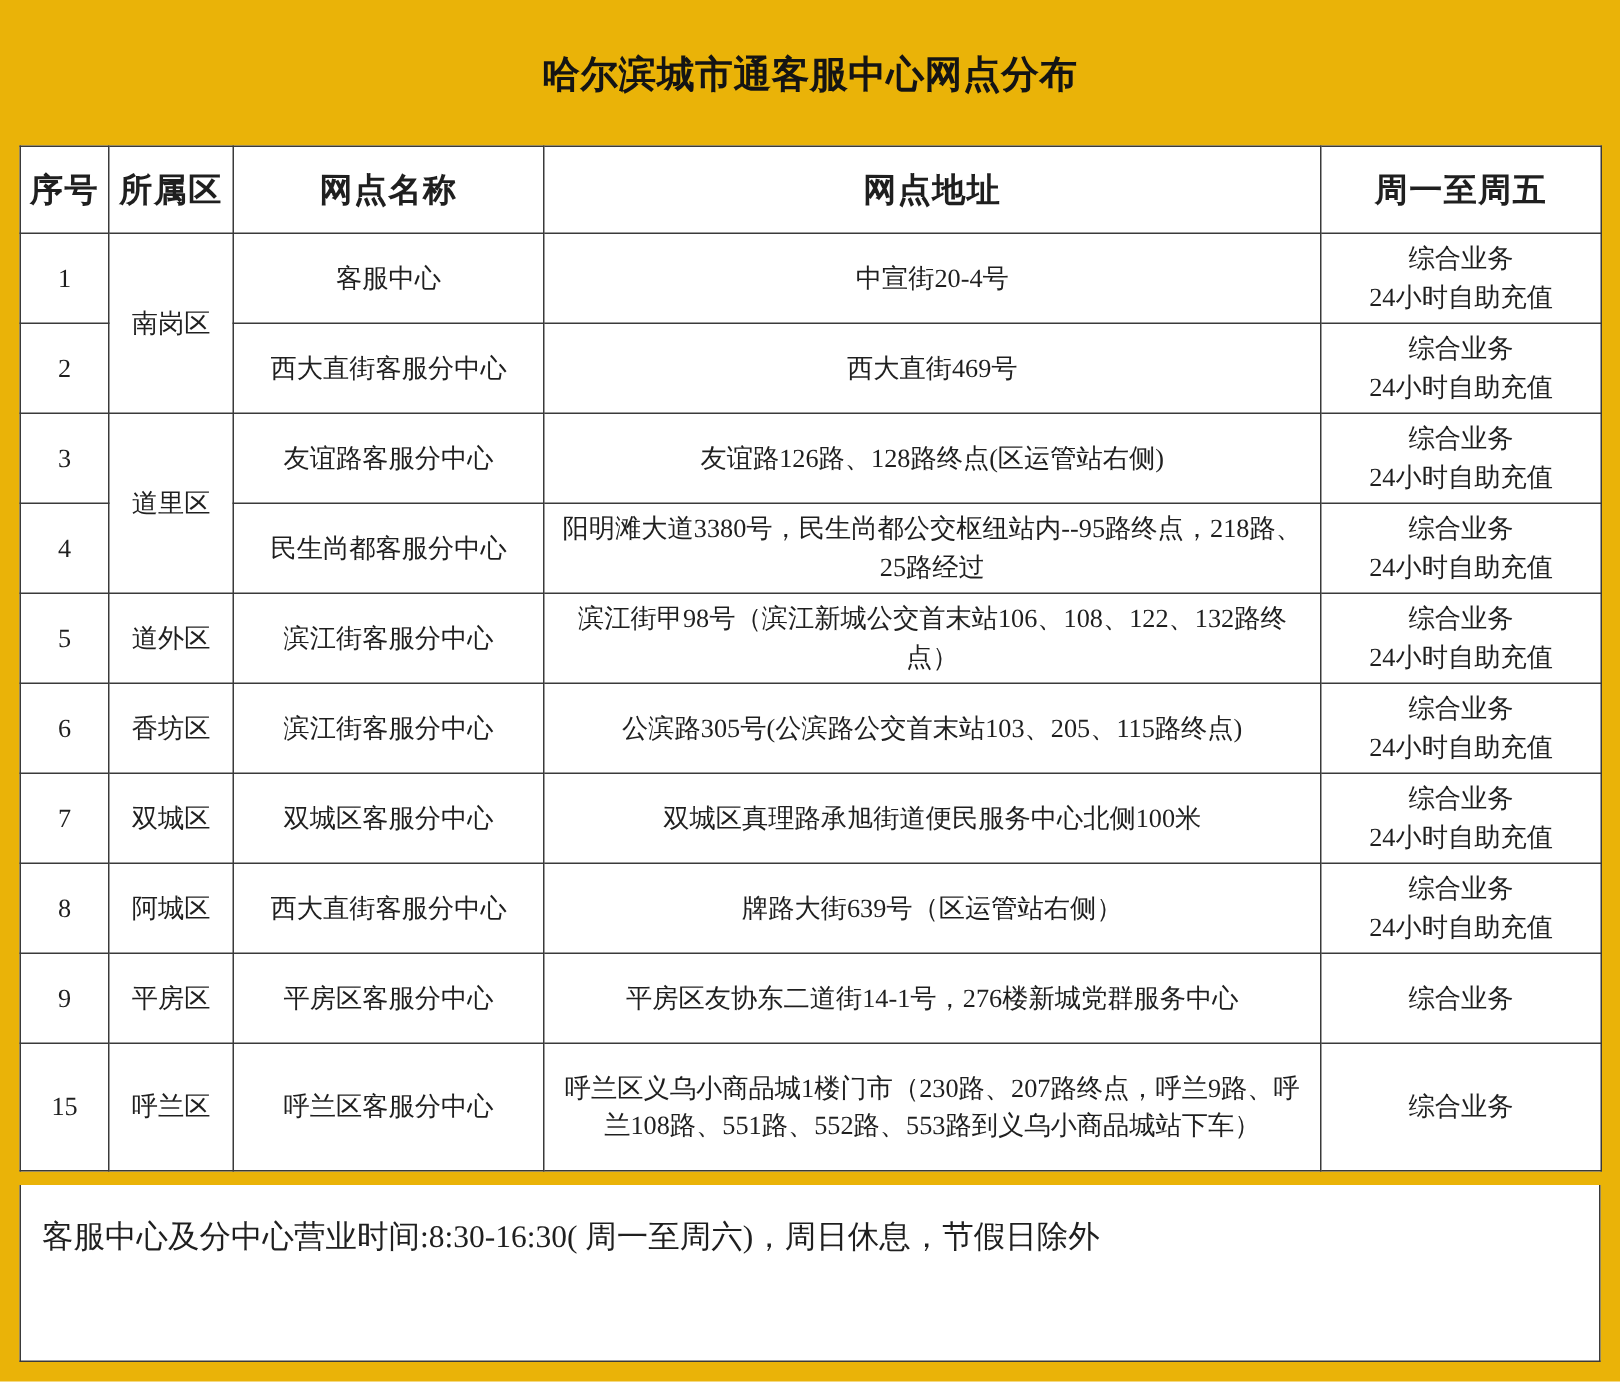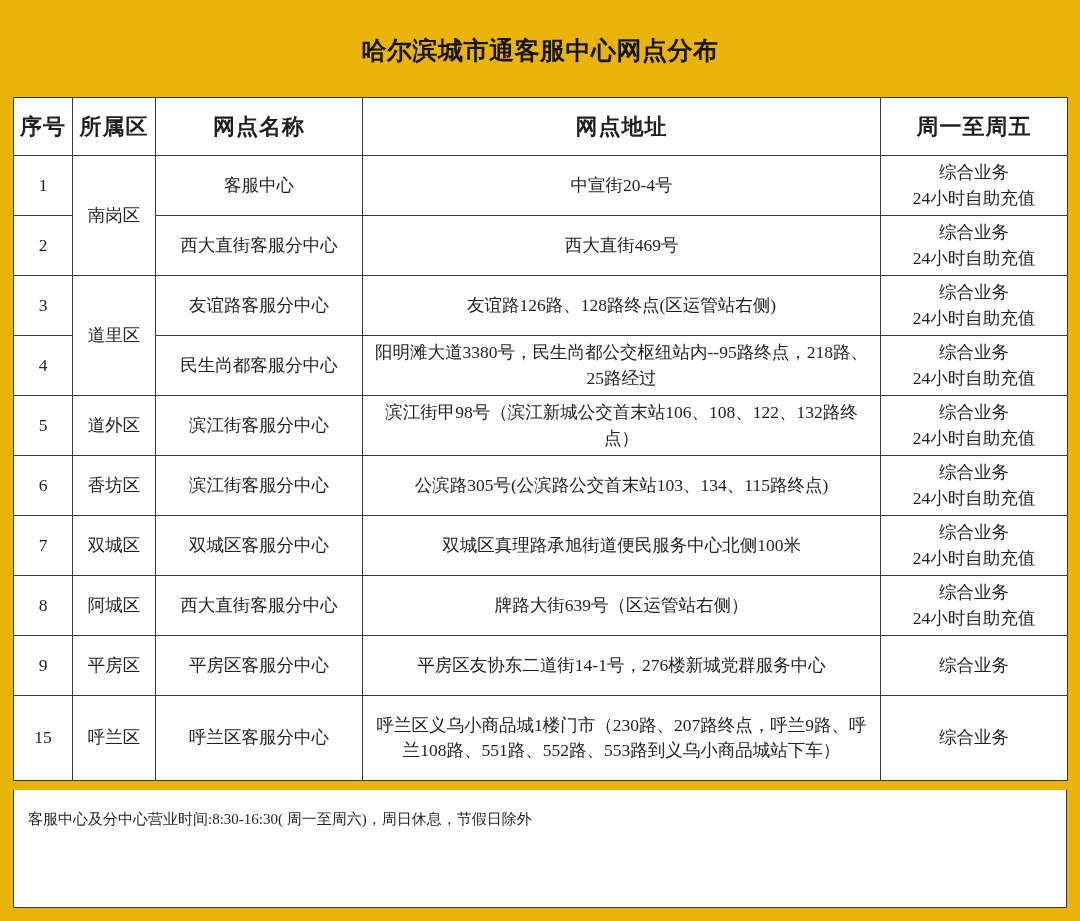--- a/index.html
+++ b/index.html
@@ -84,21 +84,21 @@
     top: 790px;
     width: 1054px;
     height: 118px;
     border: 1px solid #3a3a3a;
     border-top: none;
     box-sizing: border-box;
     padding: 17px 0 0 14px;
     background: #fff;
   }
   .note-line {
-    font-size: 15px;
+    font-size: 21px;
     line-height: 1.62;
     color: #1f1f1f;
     white-space: nowrap;
   }
 </style>
 </head>
 <body>
 
 <div class="page">
 
@@ -168,21 +168,21 @@
             <td class="addr">滨江街甲98号（滨江新城公交首末站106、108、122、132路终点）</td>
             <td class="func">
               <span class="func-line">综合业务</span>
               <span class="func-line">24小时自助充值</span>
             </td>
           </tr>
           <tr>
             <td>6</td>
             <td rowspan="1">香坊区</td>
             <td>滨江街客服分中心</td>
-            <td class="addr">公滨路305号(公滨路公交首末站103、134、115路终点)</td>
+            <td class="addr">公滨路305号(公滨路公交首末站103、205、115路终点)</td>
             <td class="func">
               <span class="func-line">综合业务</span>
               <span class="func-line">24小时自助充值</span>
             </td>
           </tr>
           <tr>
             <td>7</td>
             <td rowspan="1">双城区</td>
             <td>双城区客服分中心</td>
             <td class="addr">双城区真理路承旭街道便民服务中心北侧100米</td>

